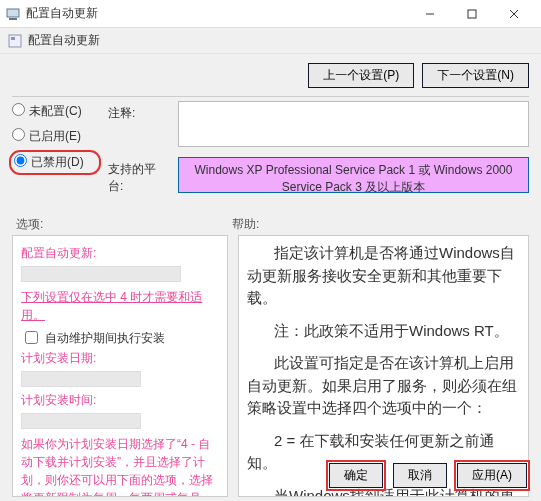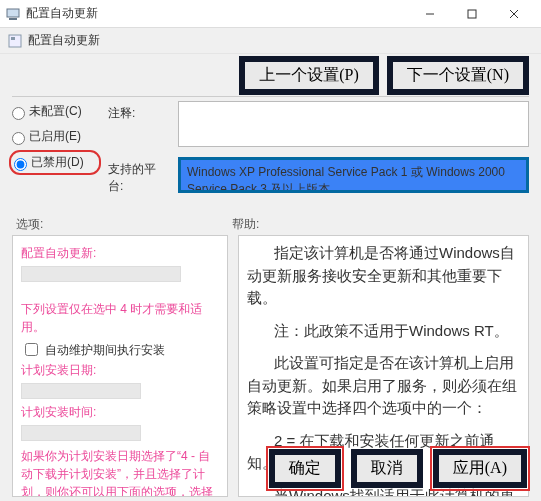--- a/index.html
+++ b/index.html
@@ -37,55 +37,55 @@
   .navrow {
     height: 42px;
     display: flex;
     align-items: center;
     justify-content: flex-end;
     gap: 8px;
     padding: 0 12px;
   }
   .btn {
     background: #e9e9e9;
-    border: 6px solid #0f172a;
+    border: 1px solid #0f172a;
     padding: 3px 14px;
-    font-size: 16px;
+    font-size: 12px;
     cursor: pointer;
-    font-family: Liberation Serif, serif;
   }
   .upper {
     display: flex;
     padding: 0 12px 8px 12px;
     gap: 10px;
   }
   .radios { display:flex; flex-direction: column; gap: 8px; width: 86px; padding-top: 2px; }
-  .radio { display: flex; align-items: flex-end; gap: 4px; white-space: nowrap; }
+  .radio { display: flex; align-items: flex-start; gap: 4px; white-space: nowrap; }
   .radio input { margin:0; }
   .radio.sel { outline: 2px solid #d33; outline-offset: 1px; padding: 1px 2px; border-radius: 8px; }
   .upper-right { flex:1; display:flex; flex-direction: column; gap: 10px; }
   .field { display:flex; gap:16px; }
   .field-label { width: 54px; padding-top:4px; color:#333; }
   .comment {
     flex:1;
     height: 46px;
     background:#fff;
     border:1px solid #bbb;
     padding:4px;
     font-size:12px;
     resize:none;
   }
   .supported {
     flex:1;
-    background:#3b82f6;
-    border:3px solid #0369a1;
+    background:#f0abfc;
+    border:1px solid #0369a1;
     padding:4px 6px;
     line-height:1.4;
     height:36px;
     overflow:hidden;
+    text-align:center;
   }
   .opts-label-row { display:flex; padding: 4px 12px 2px 16px; color:#555;margin-top:9px; }
   .opts-label-row .l1 { flex:0 0 216px; }
   .lower { display:flex; gap:10px; padding: 0 12px; height: 262px; }
   .panel {
     background:#fff;
     border:1px solid #ccc;
     padding:6px 8px;
     overflow-y:auto;
     line-height:1.5;
@@ -187,21 +187,21 @@
 
 <div class="opts-label-row">
   <div class="l1">选项:</div>
   <div>帮助:</div>
 </div>
 
 <div class="lower">
   <div class="panel left-panel">
     <div class="label">配置自动更新:</div>
     <div class="gray md"></div>
-    <div class="label" style="margin-top:18px;">下列设置仅在选中 4 时才需要和适用。</div>
+    <div class="label" style="margin-top:6px;text-decoration:underline;">下列设置仅在选中 4 时才需要和适用。</div>
     <div class="cb">
       <input type="checkbox" style="">
       <span>自动维护期间执行安装</span>
     </div>
     <div class="label">计划安装日期:</div>
     <div class="gray sm"></div>
     <div class="label">计划安装时间:</div>
     <div class="gray sm"></div>
     <div class="label" style="margin-top:6px;">如果你为计划安装日期选择了“4 - 自动下载并计划安装”，并且选择了计划，则你还可以用下面的选项，选择将更新限制为每周、每两周或每月一次:</div>
 

